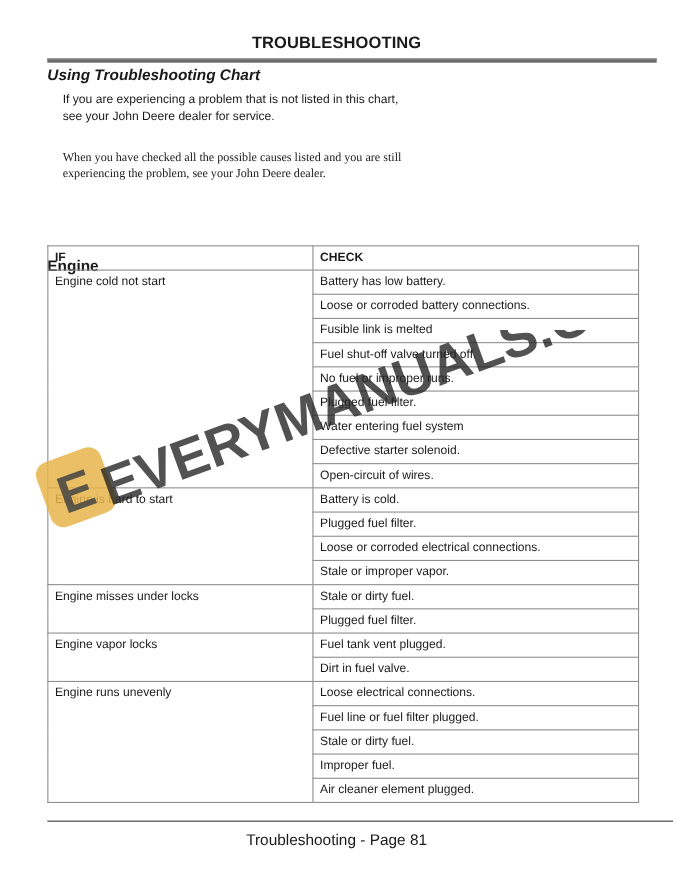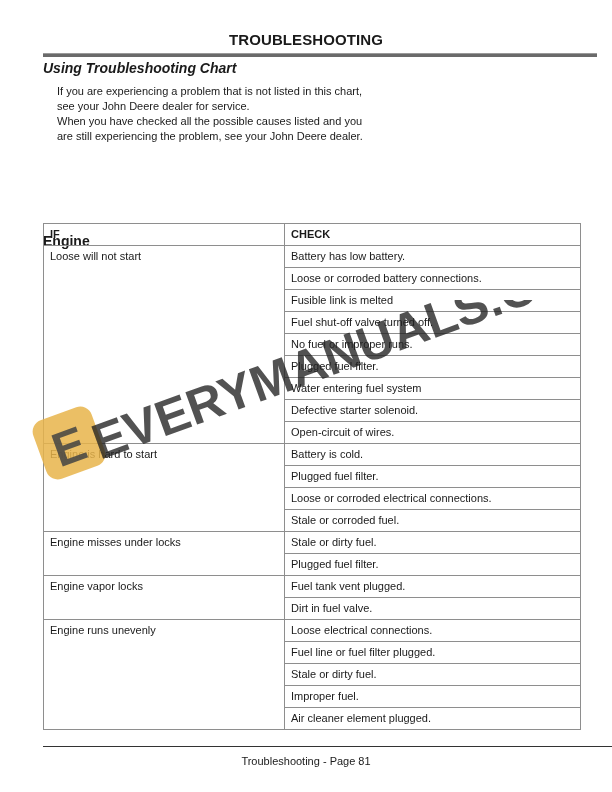--- a/index.html
+++ b/index.html
@@ -29,49 +29,49 @@
     border: 1px solid #8e8e8e; padding: 0 6px; height: 21px;
     vertical-align: top; text-align: left; line-height: 21px;
   }
   table.ts th { font-weight: bold; height: 21px; }
   table.ts td.if-col { width: 228px; }
   .footer-rule {
     position: absolute; left: 43px; right: 0; top: 746px; height: 0;
     border-top: 1.5px solid #333;
   }
   .footer {
-    position: absolute; left: 0; right: 0; top: 755px; text-align: center; font-size: 11px;
+    position: absolute; left: 0; right: 0; top: 755px; text-align: center; font-size: 14px;
   }
   .watermark {
     position: absolute; left: 30px; top: 300px; width: 560px; height: 200px;
     pointer-events: none;
   }
 </style>
 </head>
 <body>
 
 <div class="page-title">TROUBLESHOOTING</div>
 <div class="title-rule"></div>
 
 <div class="section-heading" style="top:60px;font-style:italic;">Using Troubleshooting Chart</div>
 <div class="para" style="top:84px;">If you are experiencing a problem that is not listed in this chart, see your John Deere dealer for service.</div>
-<div class="para" style="top:114px;">When you have checked all the possible causes listed and you are still experiencing the problem, see your John Deere dealer.</div>
+<div class="para" style="top:136px;font-family:Liberation Serif, serif;">When you have checked all the possible causes listed and you are still experiencing the problem, see your John Deere dealer.</div>
 
 <div class="section-heading" style="top:189px;margin-top:44px;">Engine</div>
 
 <table class="ts">
   <thead>
     <tr>
       <th>IF</th>
       <th>CHECK</th>
     </tr>
   </thead>
   <tbody id="tbody">
       <tr>
-        <td class="if-col" rowspan="9">Loose will not start</td>
+        <td class="if-col" rowspan="9">Engine cold not start</td>
         <td>Battery has low battery.</td>
       </tr>
       <tr>
         <td>Loose or corroded battery connections.</td>
       </tr>
       <tr>
         <td>Fusible link is melted</td>
       </tr>
       <tr>
         <td>Fuel shut-off valve turned off.</td>
@@ -95,21 +95,21 @@
         <td class="if-col" rowspan="4">Engine is hard to start</td>
         <td>Battery is cold.</td>
       </tr>
       <tr>
         <td>Plugged fuel filter.</td>
       </tr>
       <tr>
         <td>Loose or corroded electrical connections.</td>
       </tr>
       <tr>
-        <td>Stale or corroded fuel.</td>
+        <td>Stale or improper vapor.</td>
       </tr>
       <tr>
         <td class="if-col" rowspan="2">Engine misses under locks</td>
         <td>Stale or dirty fuel.</td>
       </tr>
       <tr>
         <td>Plugged fuel filter.</td>
       </tr>
       <tr>
         <td class="if-col" rowspan="2">Engine vapor locks</td>

